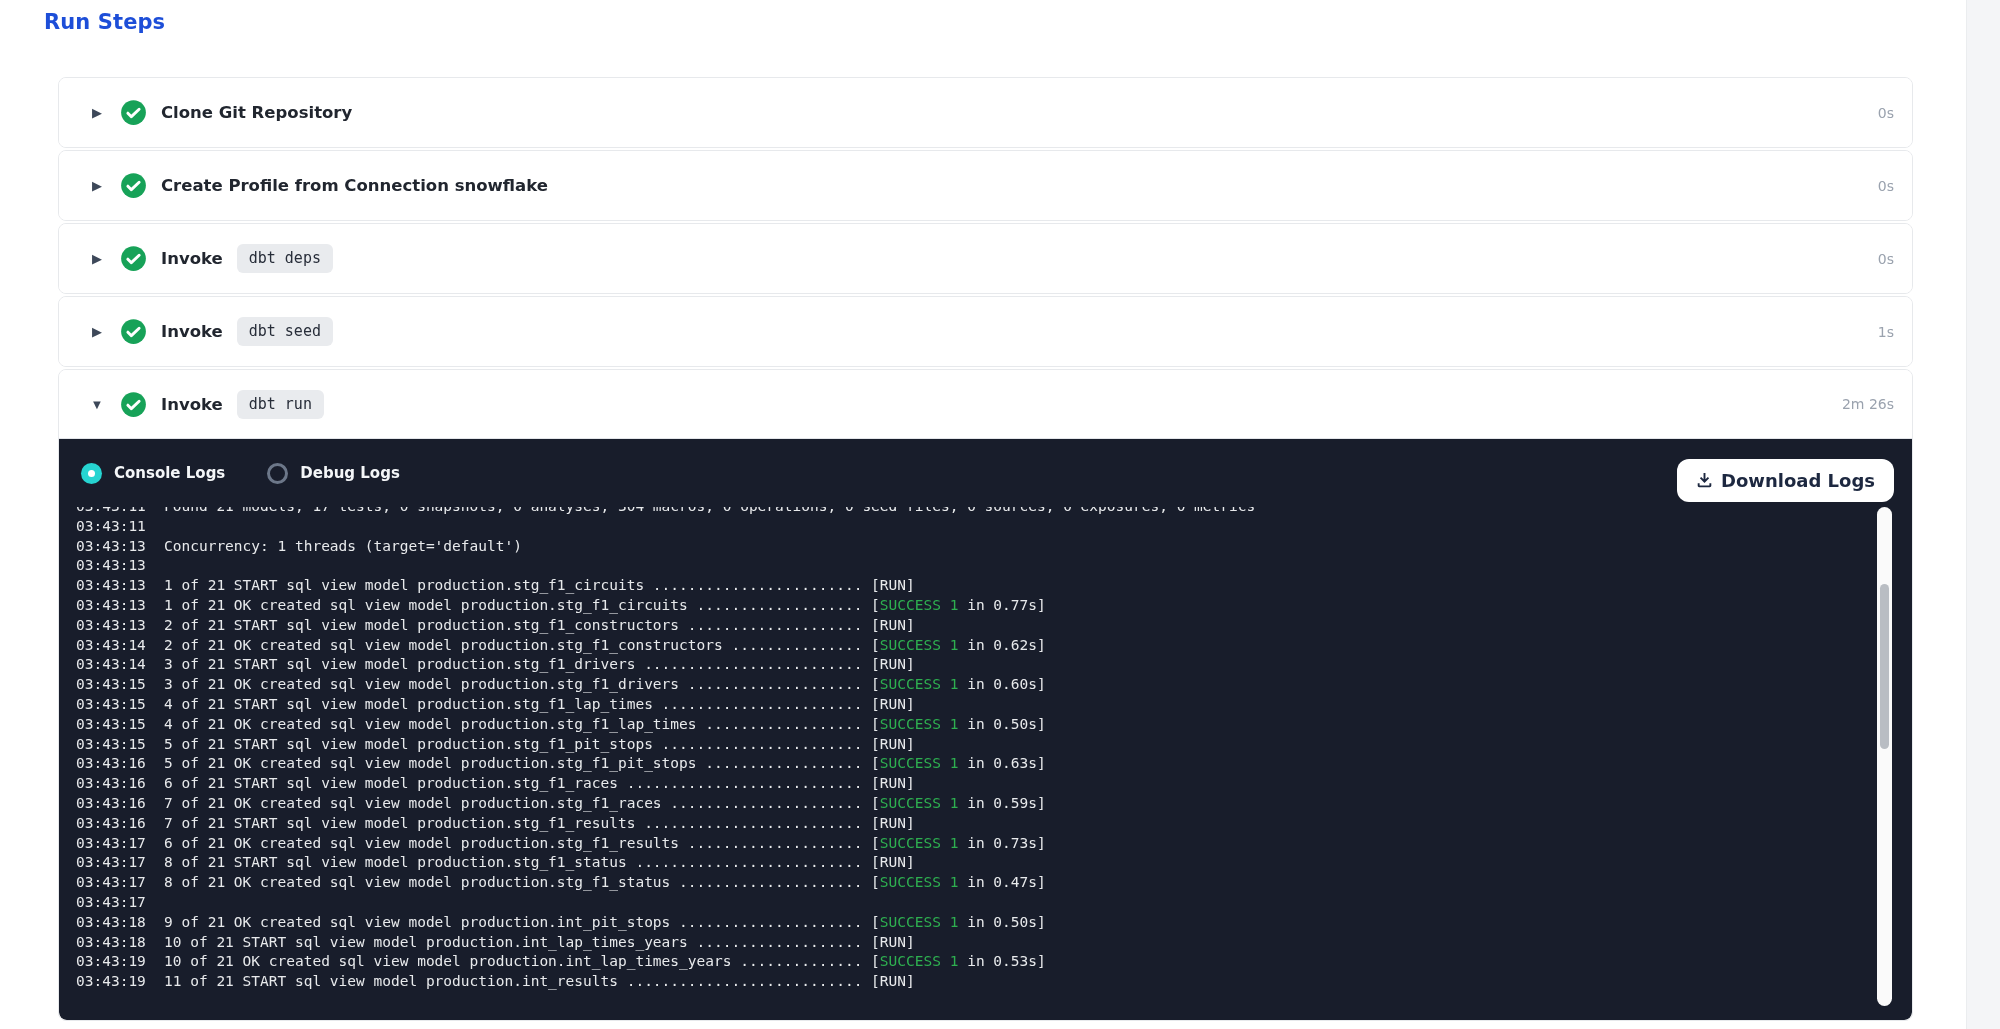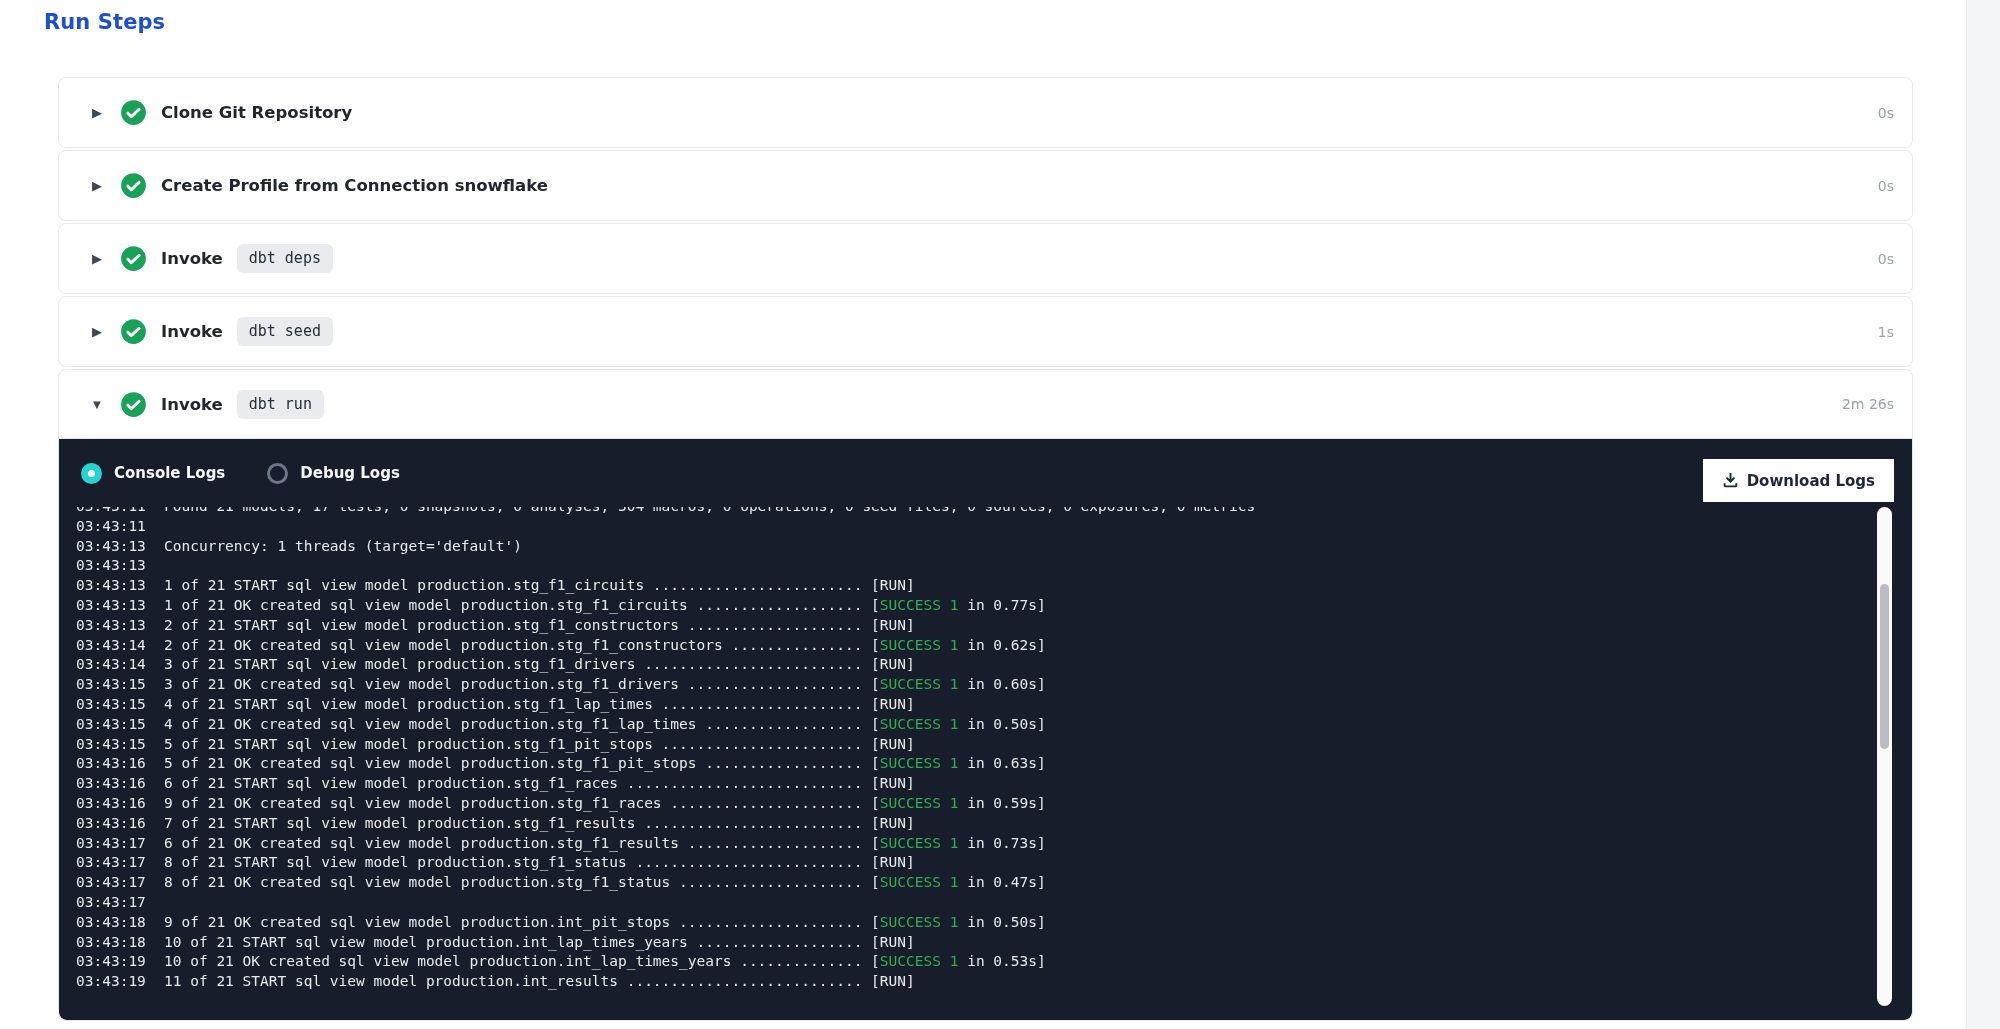--- a/index.html
+++ b/index.html
@@ -125,24 +125,24 @@
   }
   .download-btn {
     position: absolute;
     right: 18px; top: 20px;
     height: 43px;
     display: flex;
     align-items: center;
     gap: 8px;
     background: #ffffff;
     border: none;
-    border-radius: 0;
+    border-radius: 12px;
     padding: 0 19px;
     font-family: inherit;
-    font-size: 15px;
+    font-size: 18px;
     font-weight: 700;
     color: #1d2840;
     cursor: pointer;
   }
   .log-view {
     position: absolute;
     left: 17px; right: 40px;
     top: 68px; bottom: 8px;
     overflow: hidden;
   }
@@ -283,21 +283,21 @@
             <div class="log-line"><span class="log-time">03:43:13</span><span class="log-text"><span>1 of 21 OK created sql view model production.stg_f1_circuits ................... [</span><span class="seg-green">SUCCESS 1</span><span> in 0.77s]</span></span></div>
             <div class="log-line"><span class="log-time">03:43:13</span><span class="log-text"><span>2 of 21 START sql view model production.stg_f1_constructors .................... [RUN]</span></span></div>
             <div class="log-line"><span class="log-time">03:43:14</span><span class="log-text"><span>2 of 21 OK created sql view model production.stg_f1_constructors ............... [</span><span class="seg-green">SUCCESS 1</span><span> in 0.62s]</span></span></div>
             <div class="log-line"><span class="log-time">03:43:14</span><span class="log-text"><span>3 of 21 START sql view model production.stg_f1_drivers ......................... [RUN]</span></span></div>
             <div class="log-line"><span class="log-time">03:43:15</span><span class="log-text"><span>3 of 21 OK created sql view model production.stg_f1_drivers .................... [</span><span class="seg-green">SUCCESS 1</span><span> in 0.60s]</span></span></div>
             <div class="log-line"><span class="log-time">03:43:15</span><span class="log-text"><span>4 of 21 START sql view model production.stg_f1_lap_times ....................... [RUN]</span></span></div>
             <div class="log-line"><span class="log-time">03:43:15</span><span class="log-text"><span>4 of 21 OK created sql view model production.stg_f1_lap_times .................. [</span><span class="seg-green">SUCCESS 1</span><span> in 0.50s]</span></span></div>
             <div class="log-line"><span class="log-time">03:43:15</span><span class="log-text"><span>5 of 21 START sql view model production.stg_f1_pit_stops ....................... [RUN]</span></span></div>
             <div class="log-line"><span class="log-time">03:43:16</span><span class="log-text"><span>5 of 21 OK created sql view model production.stg_f1_pit_stops .................. [</span><span class="seg-green">SUCCESS 1</span><span> in 0.63s]</span></span></div>
             <div class="log-line"><span class="log-time">03:43:16</span><span class="log-text"><span>6 of 21 START sql view model production.stg_f1_races ........................... [RUN]</span></span></div>
-            <div class="log-line"><span class="log-time">03:43:16</span><span class="log-text"><span>9 of 21 OK created sql view model production.stg_f1_races ...................... [</span><span class="seg-green">SUCCESS 1</span><span> in 0.59s]</span></span></div>
+            <div class="log-line"><span class="log-time">03:43:16</span><span class="log-text"><span>7 of 21 OK created sql view model production.stg_f1_races ...................... [</span><span class="seg-green">SUCCESS 1</span><span> in 0.59s]</span></span></div>
             <div class="log-line"><span class="log-time">03:43:16</span><span class="log-text"><span>7 of 21 START sql view model production.stg_f1_results ......................... [RUN]</span></span></div>
             <div class="log-line"><span class="log-time">03:43:17</span><span class="log-text"><span>6 of 21 OK created sql view model production.stg_f1_results .................... [</span><span class="seg-green">SUCCESS 1</span><span> in 0.73s]</span></span></div>
             <div class="log-line"><span class="log-time">03:43:17</span><span class="log-text"><span>8 of 21 START sql view model production.stg_f1_status .......................... [RUN]</span></span></div>
             <div class="log-line"><span class="log-time">03:43:17</span><span class="log-text"><span>8 of 21 OK created sql view model production.stg_f1_status ..................... [</span><span class="seg-green">SUCCESS 1</span><span> in 0.47s]</span></span></div>
             <div class="log-line"><span class="log-time">03:43:17</span></div>
             <div class="log-line"><span class="log-time">03:43:18</span><span class="log-text"><span>9 of 21 OK created sql view model production.int_pit_stops ..................... [</span><span class="seg-green">SUCCESS 1</span><span> in 0.50s]</span></span></div>
             <div class="log-line"><span class="log-time">03:43:18</span><span class="log-text"><span>10 of 21 START sql view model production.int_lap_times_years ................... [RUN]</span></span></div>
             <div class="log-line"><span class="log-time">03:43:19</span><span class="log-text"><span>10 of 21 OK created sql view model production.int_lap_times_years .............. [</span><span class="seg-green">SUCCESS 1</span><span> in 0.53s]</span></span></div>
             <div class="log-line"><span class="log-time">03:43:19</span><span class="log-text"><span>11 of 21 START sql view model production.int_results ........................... [RUN]</span></span></div>
           </div>

